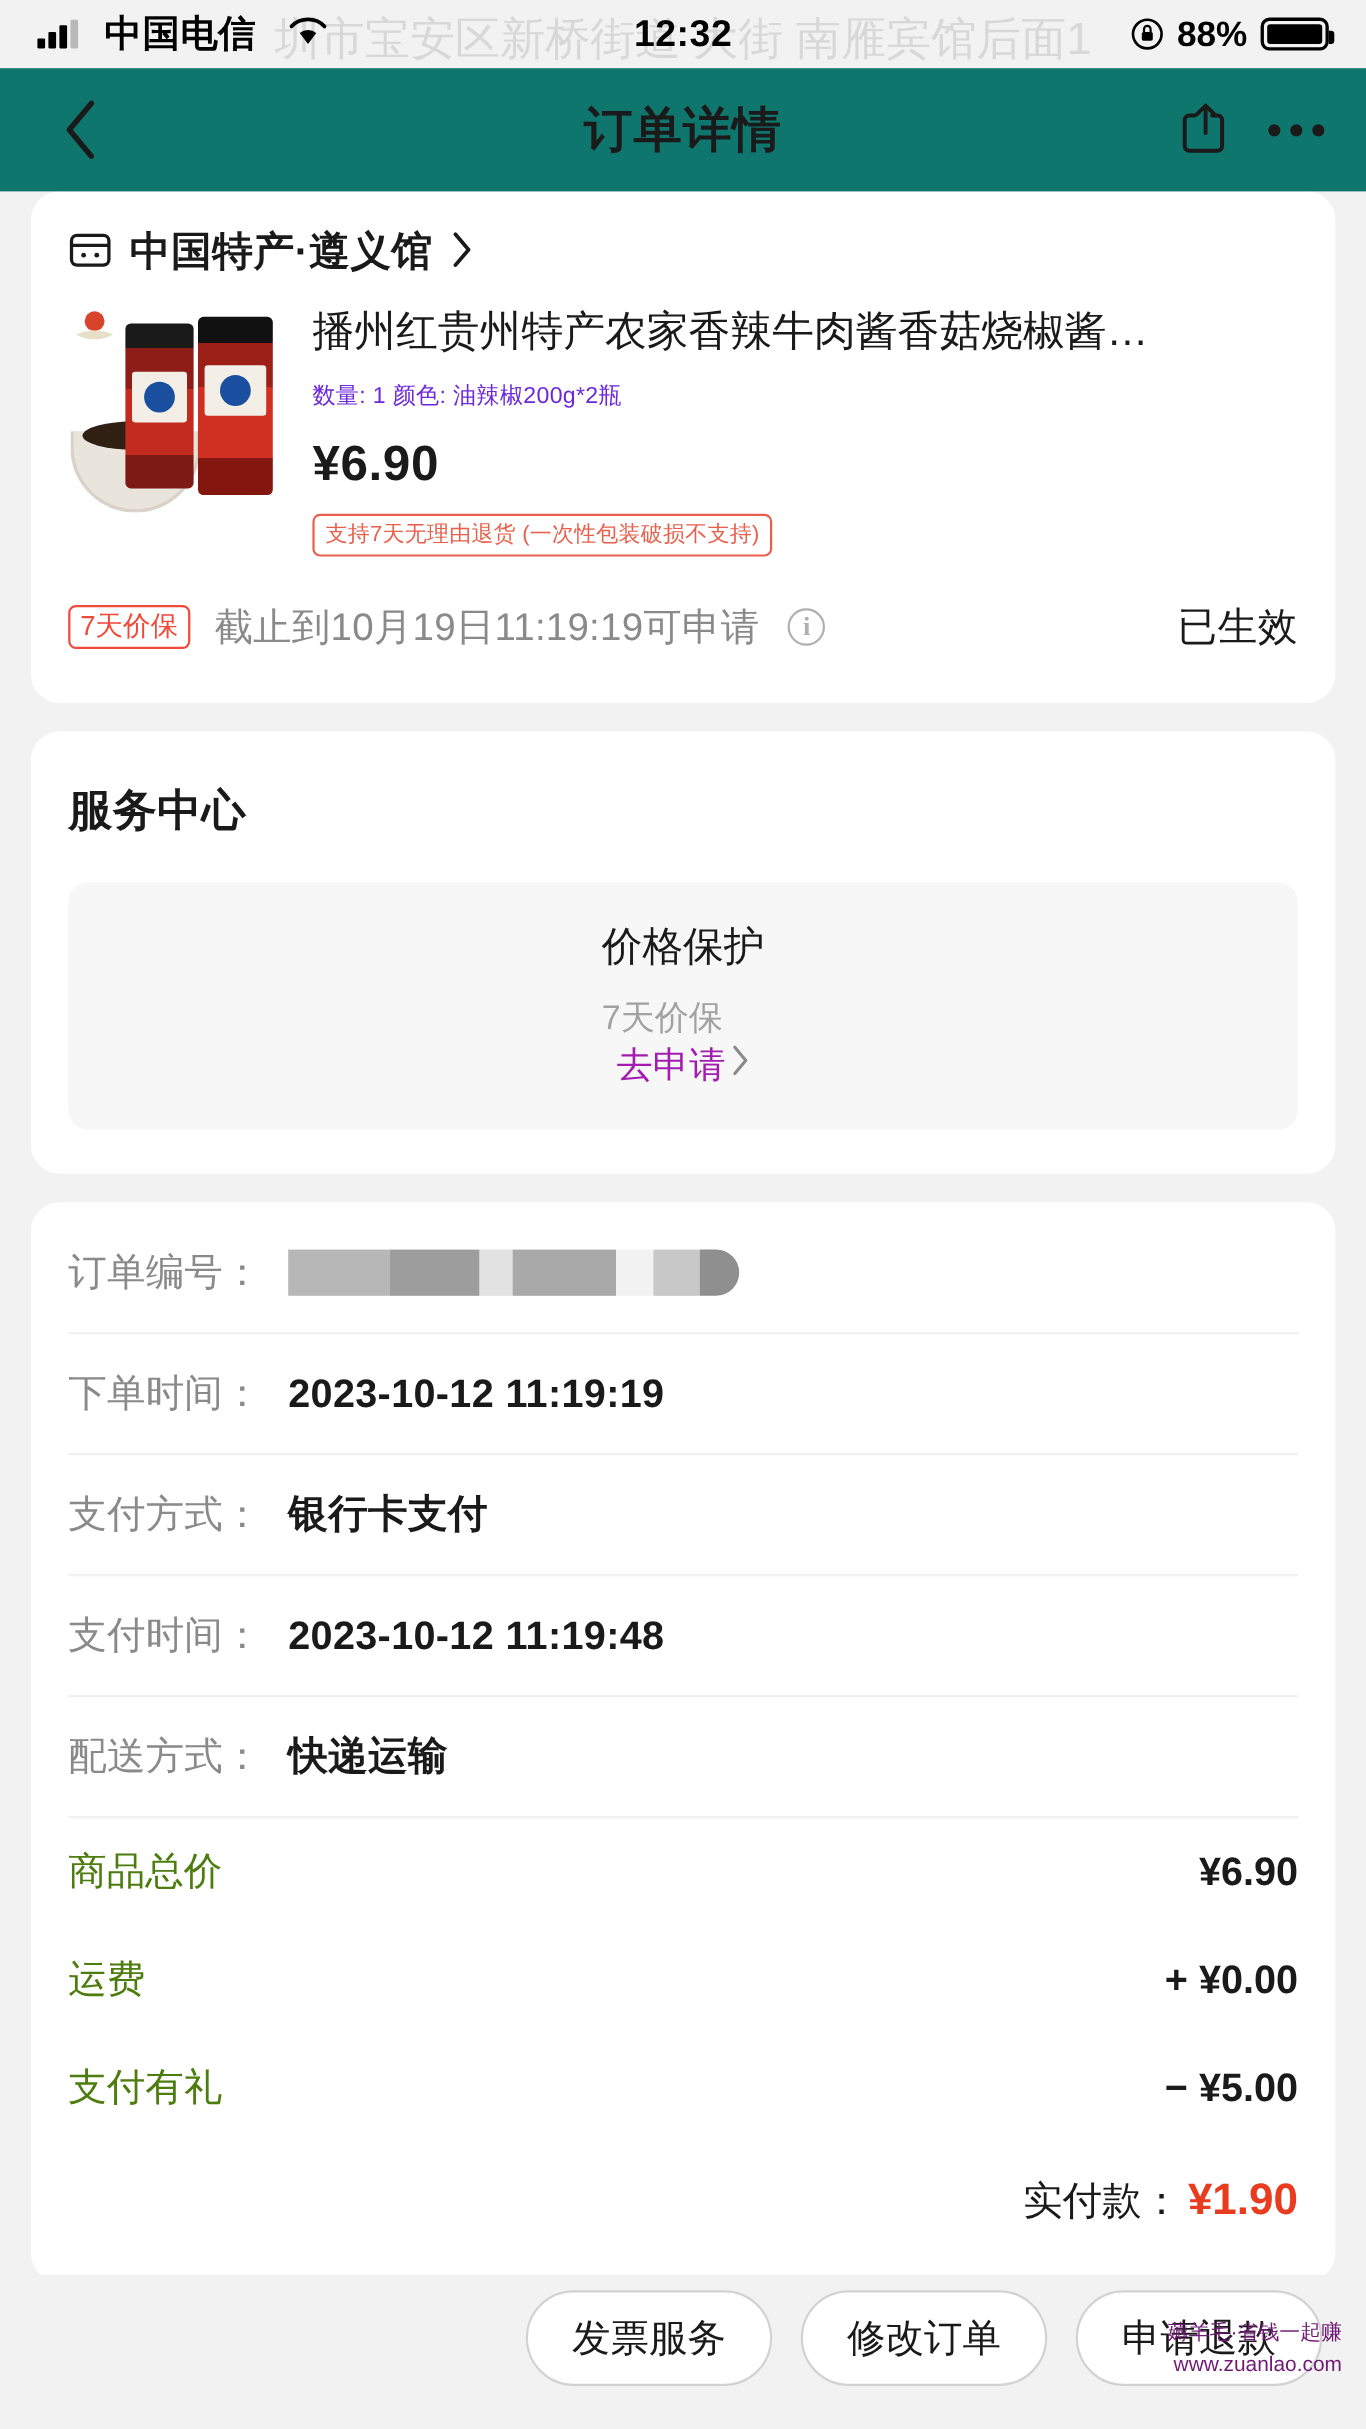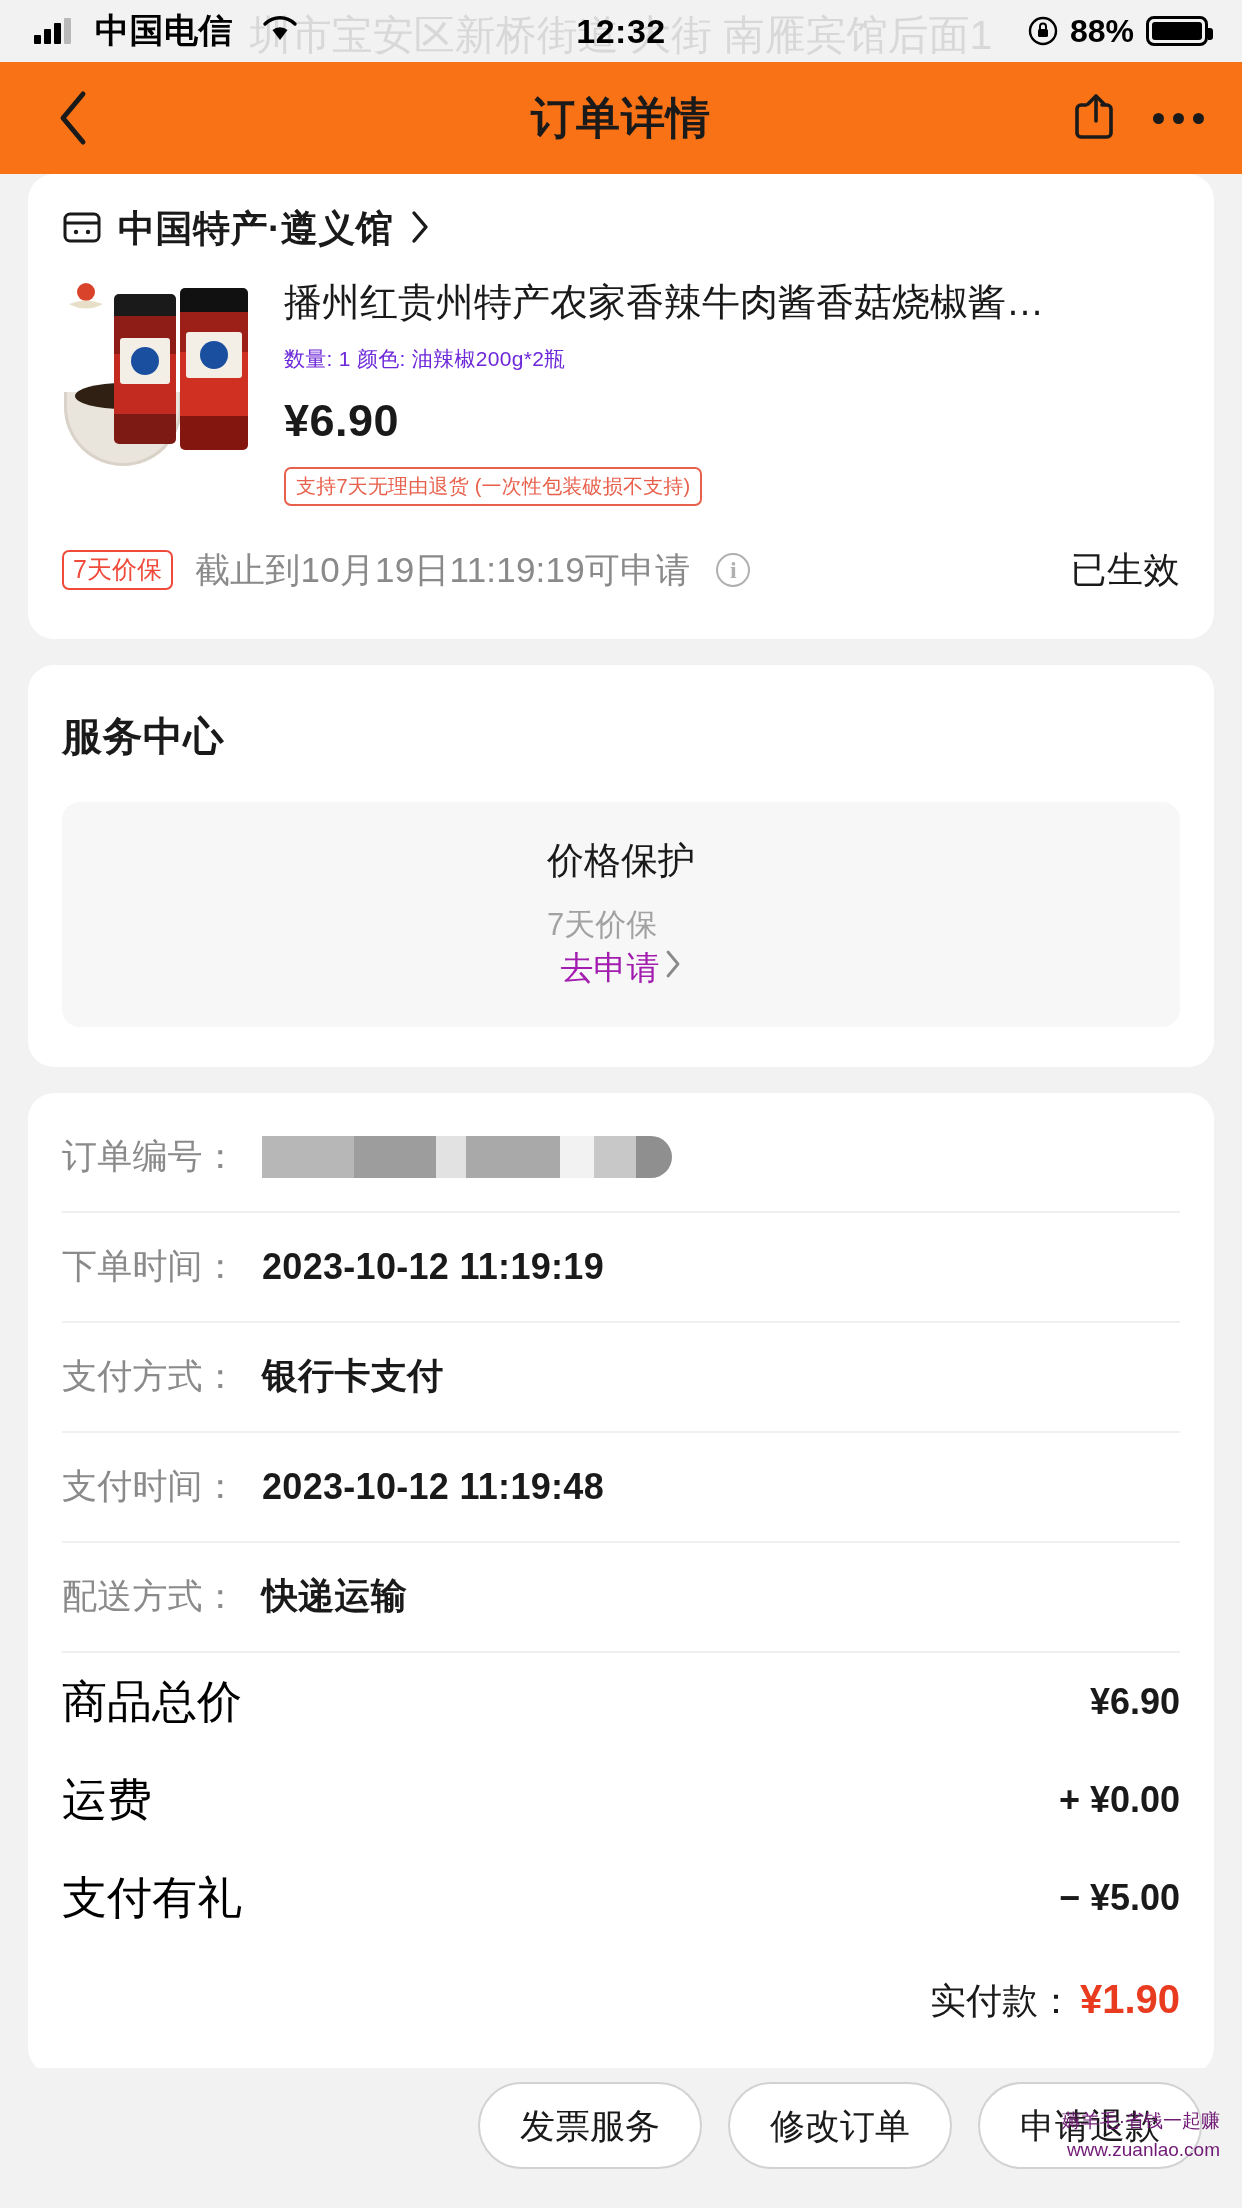--- a/index.html
+++ b/index.html
@@ -45,21 +45,21 @@
   .sb-batt span{display:block;height:100%;background:#000;border-radius:3px;}
   .sb-watermark{
     position:absolute;left:0;right:0;top:8px;
     text-align:center;font-size:41px;color:#d8d8d8;
     white-space:nowrap;z-index:1;pointer-events:none;
   }
 
   
   .navbar{
     height:112px;display:flex;align-items:center;padding:0 38px;
-    background:#f97316;position:relative;
+    background:#0f766e;position:relative;
   }
   .nav-back{width:70px;height:70px;display:flex;align-items:center;justify-content:center;}
   .nav-title{
     position:absolute;left:0;right:0;text-align:center;
     font-size:44px;font-weight:700;color:#1a1a1a;letter-spacing:1px;
   }
   .nav-right{margin-left:auto;display:flex;align-items:center;gap:34px;z-index:2;}
   .nav-dots{display:flex;gap:9px;align-items:center;}
   .nav-dots i{width:11px;height:11px;border-radius:50%;background:#1a1a1a;display:block;}
 
@@ -173,21 +173,21 @@
   .rk2{width:82px;background:#9d9d9d;}
   .rk3{width:30px;background:#e2e2e2;}
   .rk4{width:94px;background:#a9a9a9;}
   .rk5{width:34px;background:#f2f2f2;}
   .rk6{width:42px;background:#c8c8c8;}
   .rk7{width:36px;background:#8f8f8f;border-radius:0 22px 22px 0;}
 
   .sum-row{
     display:flex;align-items:center;min-height:98px;
   }
-  .sum-label{font-size:45px;color:#000000;}
+  .sum-label{font-size:35px;color:#4d7c0f;}
   .sum-value{margin-left:auto;font-size:36px;color:#1a1a1a;font-weight:700;}
   .total-row{
     display:flex;align-items:baseline;justify-content:flex-end;
     padding:30px 0 18px 0;gap:6px;
   }
   .total-label{font-size:36px;color:#1a1a1a;}
   .total-value{font-size:40px;color:#e83b20;font-weight:700;}
 
   
   .bottombar{

